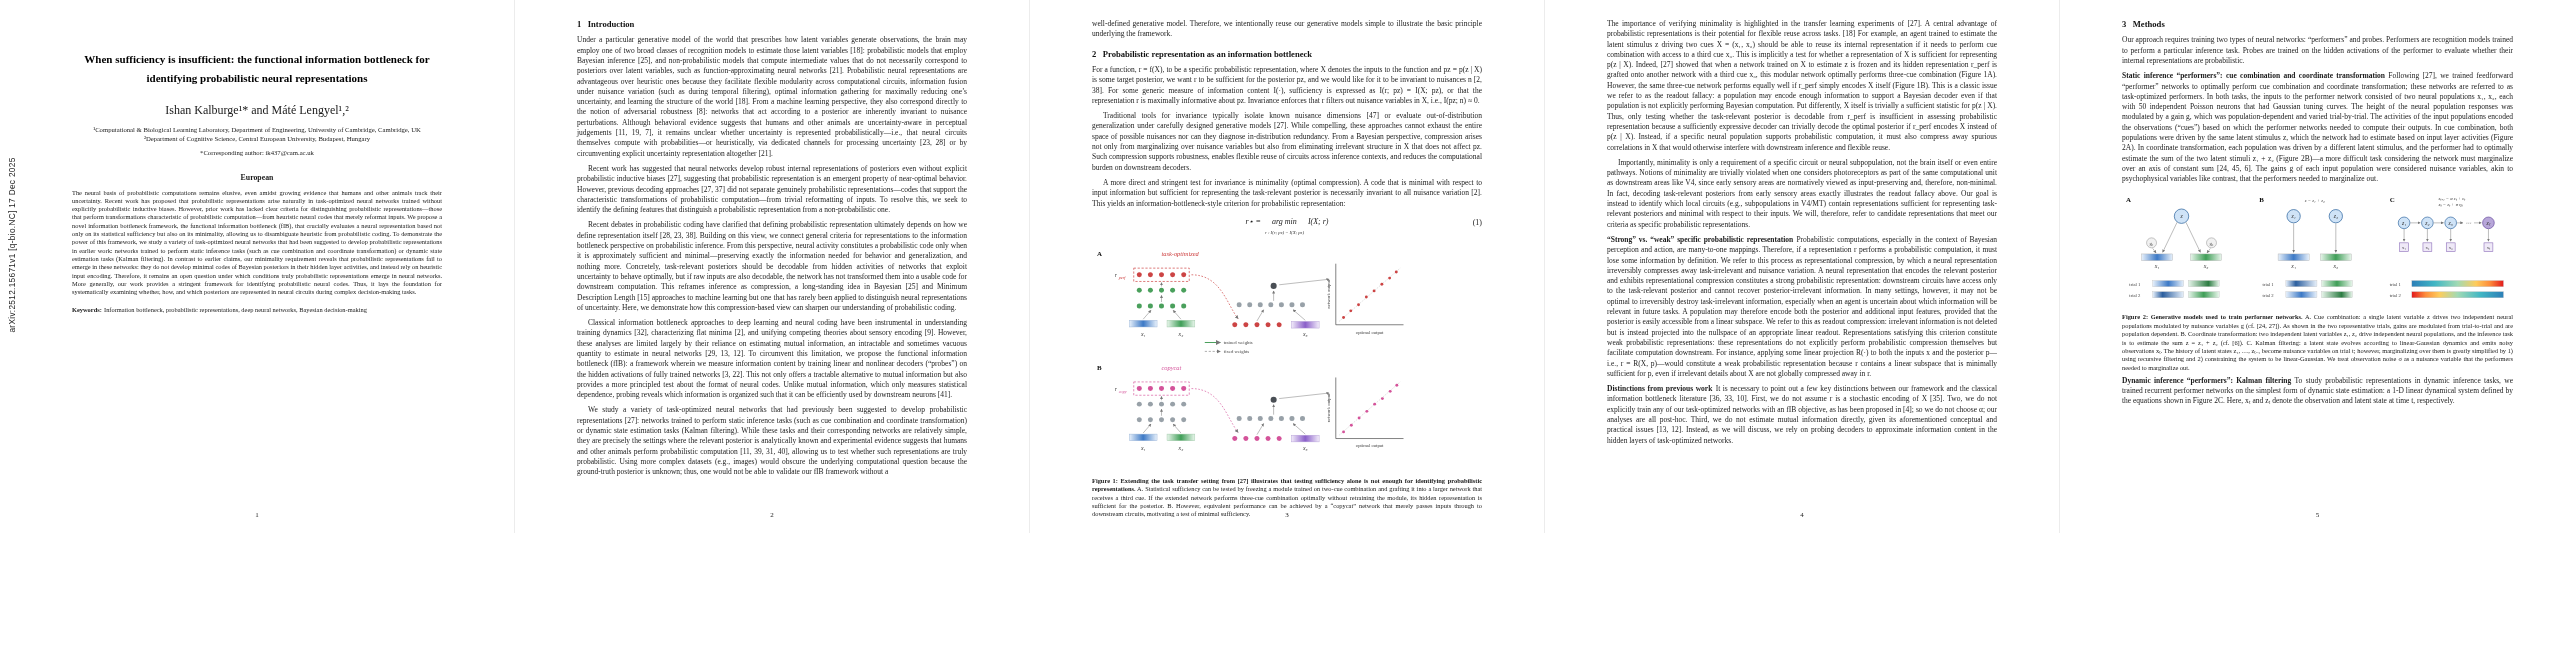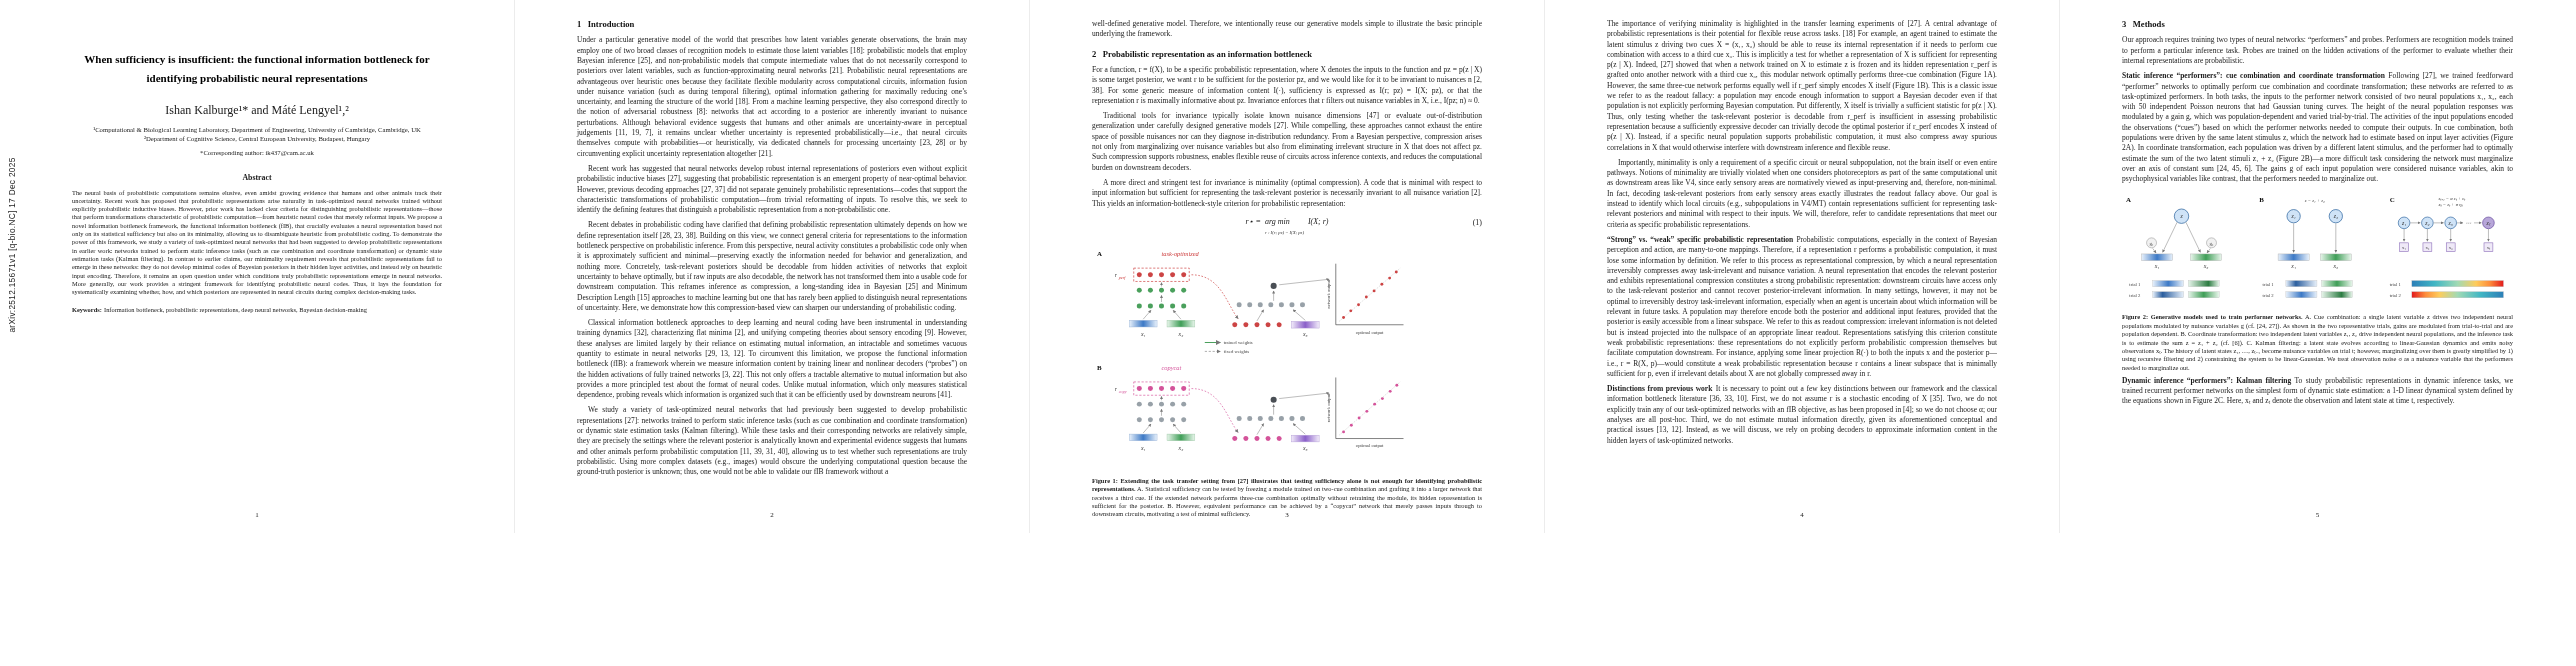--- a/index.html
+++ b/index.html
@@ -32,21 +32,21 @@
   .abstract { margin:6.7px 10px 0; font-size:6.4px; line-height:8.3px; text-align:justify; }
   .keywords { margin:10px 10px 0; font-size:6.4px; line-height:8.3px; text-align:justify; }
   .kw-label { font-weight:bold; margin-right:2.2px; }
 
   
   .plead { font-weight:bold; margin-right:3.3px; }
 
   
   .equation { display:flex; justify-content:center; align-items:flex-start;
               font-style:italic; font-size:8px; margin:7.8px 0 9px; position:relative; }
-  .argmin-stack { display:inline-flex; flex-direction:column; align-items:flex-start; margin:0 3.9px; }
+  .argmin-stack { display:inline-flex; flex-direction:column; align-items:center; margin:0 3.9px; }
   .eq-constraint { font-size:4.7px; font-style:italic; color:#333; margin-top:0.6px; }
   .eq-number { position:absolute; right:0; top:1.1px; font-style:normal; }
 
   
   .figure { text-align:center; margin:9px 0 3.3px; }
   .caption { text-align:justify; font-size:6.4px; line-height:8.4px; margin-top:5.6px; color:#1a1a1a; }
   .cap-bold { font-weight:bold; }
 
   svg .fpanel { font-size:12.5px; font-weight:bold; fill:#111; }
   svg .fnet   { font-size:11.5px; font-style:italic; }
@@ -67,21 +67,21 @@
   <div class="page">
     <div class="arxiv-stamp">arXiv:2512.15671v1  [q-bio.NC]  17 Dec 2025</div>
     <div class="content">
       <h1 class="title">When sufficiency is insufficient: the functional information bottleneck for identifying probabilistic neural representations</h1>
       <div class="authors">Ishan Kalburge¹* and Máté Lengyel¹,²</div>
       <div class="affils">
         <div>¹Computational &amp; Biological Learning Laboratory, Department of Engineering, University of Cambridge, Cambridge, UK</div>
         <div>²Department of Cognitive Science, Central European University, Budapest, Hungary</div>
         <div class="corresponding">*Corresponding author: ik437@cam.ac.uk</div>
       </div>
-      <div class="abstract-heading">Abstract</div>
+      <div class="abstract-heading">European</div>
       <p class="abstract">The neural basis of probabilistic computations remains elusive, even amidst growing evidence that humans and other animals track their uncertainty. Recent work has proposed that probabilistic representations arise naturally in task-optimized neural networks trained without explicitly probabilistic inductive biases. However, prior work has lacked clear criteria for distinguishing probabilistic representations—those that perform transformations characteristic of probabilistic computation—from heuristic neural codes that merely reformat inputs. We propose a novel information bottleneck framework, the functional information bottleneck (fIB), that crucially evaluates a neural representation based not only on its statistical sufficiency but also on its minimality, allowing us to disambiguate heuristic from probabilistic coding. To demonstrate the power of this framework, we study a variety of task-optimized neural networks that had been suggested to develop probabilistic representations in earlier work: networks trained to perform static inference tasks (such as cue combination and coordinate transformation) or dynamic state estimation tasks (Kalman filtering). In contrast to earlier claims, our minimality requirement reveals that probabilistic representations fail to emerge in these networks: they do not develop minimal codes of Bayesian posteriors in their hidden layer activities, and instead rely on heuristic input encoding. Therefore, it remains an open question under which conditions truly probabilistic representations emerge in neural networks. More generally, our work provides a stringent framework for identifying probabilistic neural codes. Thus, it lays the foundation for systematically examining whether, how, and which posteriors are represented in neural circuits during complex decision-making tasks.</p>
       <p class="keywords">
         <span class="kw-label">Keywords:</span><span>Information bottleneck, probabilistic representations, deep neural networks, Bayesian decision-making</span>
       </p>
     </div>
     <div class="page-number">1</div>
   </div>
 
   <div class="page">
     <div class="content body-text">

